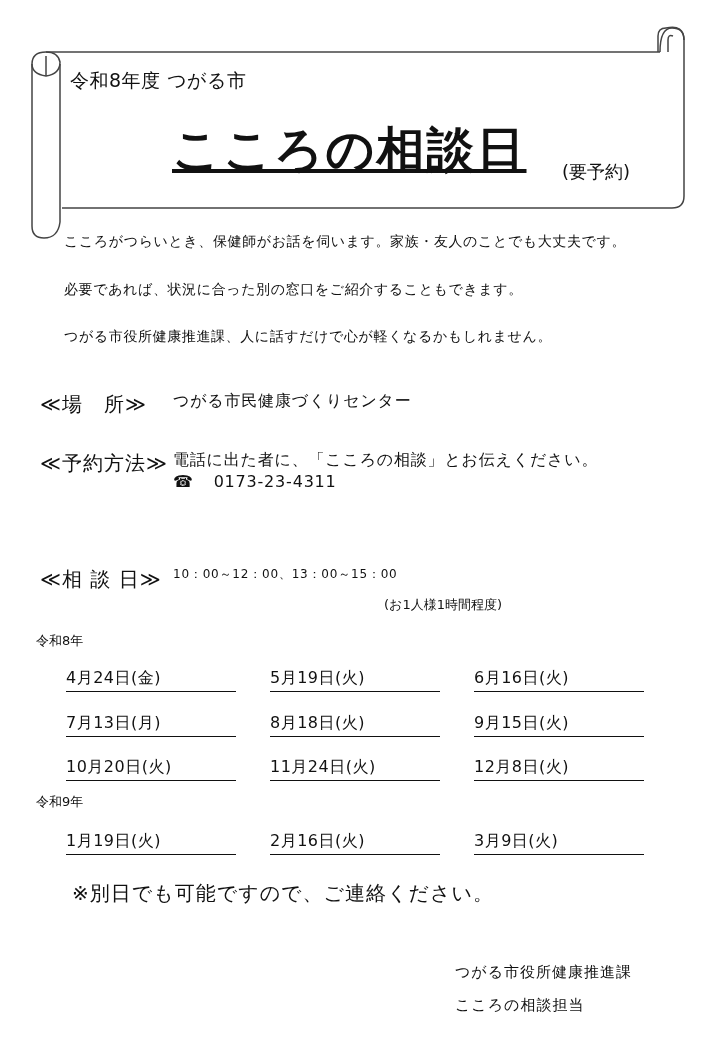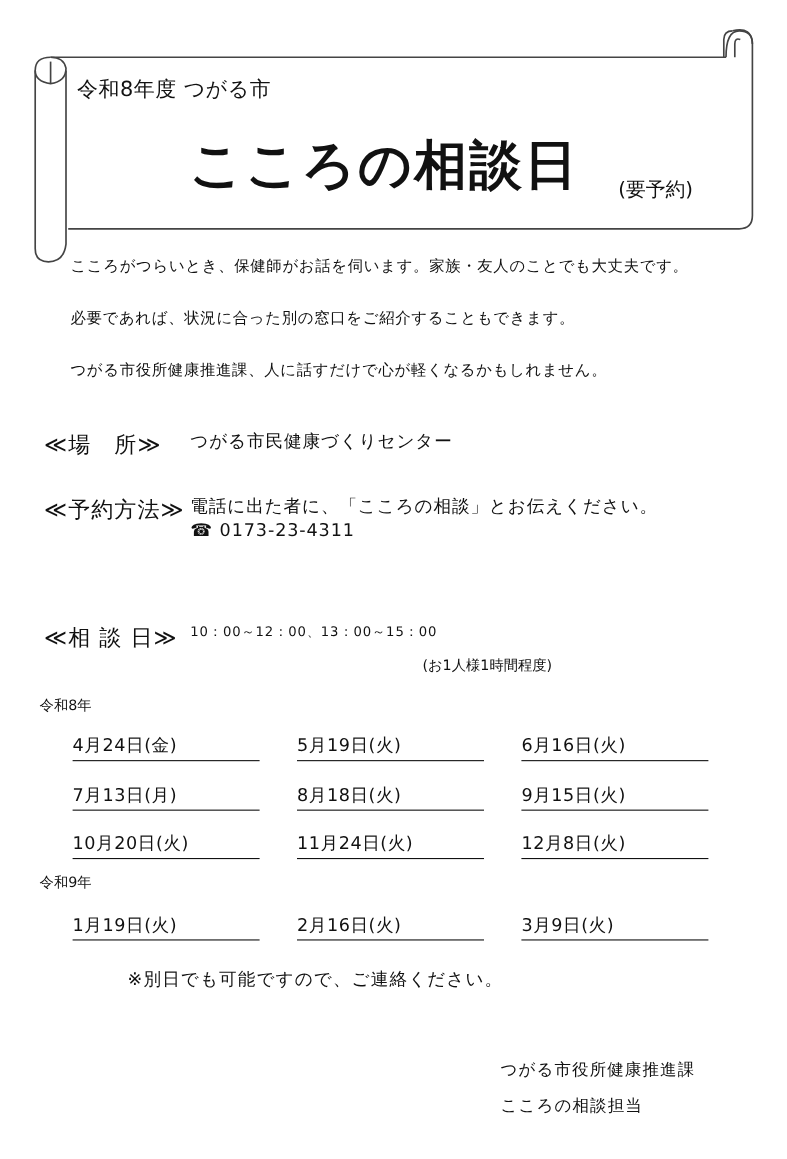--- a/index.html
+++ b/index.html
@@ -1,29 +1,29 @@
 <!DOCTYPE html>
 <html><head>
 <meta charset="utf-8">
 <style>
   html, body { margin:0; padding:0; background:#fff; }
   body { width:715px; height:1054px; position:relative; overflow:hidden;
          font-family:"DejaVu Sans","Liberation Sans",sans-serif; color:#111; }
   .abs { position:absolute; white-space:nowrap; }
   #scroll { position:absolute; left:0; top:0; width:715px; height:250px; }
   .sub-title { left:70px; top:68px; font-size:19px; font-weight:normal; letter-spacing:0.5px; }
-  .main-title { left:172px; top:118px; font-size:48px; font-weight:bold; letter-spacing:2px; }
+  .main-title { left:172px; top:118px; font-size:48px; font-weight:bold; letter-spacing:2px;text-decoration:underline; }
   .reserve { left:562px; top:160px; font-size:18px; }
   .intro { left:64px; font-size:14px; letter-spacing:0.6px; }
   .label { left:40px; font-size:20px; letter-spacing:1px; }
   .val { left:173px; font-size:16px; letter-spacing:0.8px; }
   .small { font-size:13px; }
   .date { position:absolute; width:170px; text-align:left; font-size:16px;
           border-bottom:1.5px solid #111; padding-bottom:2px; letter-spacing:0.5px; }
-  .note { left:72px; top:880px; font-size:16px; letter-spacing:1px;margin-left:44px; }
+  .note { left:72px; top:880px; font-size:20px; letter-spacing:1px; }
   .footer { left:455px; font-size:15px; letter-spacing:1px; }
 </style>
 </head>
 <body>
 
 <svg id="scroll" viewBox="0 0 715 250">
   <g fill="none" stroke="#444" stroke-width="1.5">
 
     <path d="M46 52 L660 52"></path>
 
@@ -46,21 +46,21 @@
 <div class="abs intro" style="top:281px">必要であれば、状況に合った別の窓口をご紹介することもできます。</div>
 <div class="abs intro" style="top:328px">つがる市役所健康推進課、人に話すだけで心が軽くなるかもしれません。</div>
 
 <div class="abs label" style="top:391px">≪場　所≫</div>
 <div class="abs val" style="top:391px">つがる市民健康づくりセンター</div>
 
 <div class="abs label" style="top:450px">≪予約方法≫</div>
 <div class="abs val" style="top:450px">電話に出た者に、「こころの相談」とお伝えください。</div>
 <div class="abs val" style="top:472px">
   <span style="font-weight:bold">☎</span>
-  <span style="">0173-23-4311</span>
+  <span style="margin-left:14px">0173-23-4311</span>
 </div>
 
 <div class="abs label" style="top:566px">≪相 談 日≫</div>
 <div class="abs val" style="top:566px; font-size:12px">10：00～12：00、13：00～15：00</div>
 <div class="abs small" style="left:384px; top:596px">(お1人様1時間程度)</div>
 
 <div class="abs small" style="left:36px; top:632px">令和8年</div>
 <div class="date" style="left:66px; top:668px">4月24日(金)</div>
 <div class="date" style="left:270px; top:668px">5月19日(火)</div>
 <div class="date" style="left:474px; top:668px">6月16日(火)</div>

